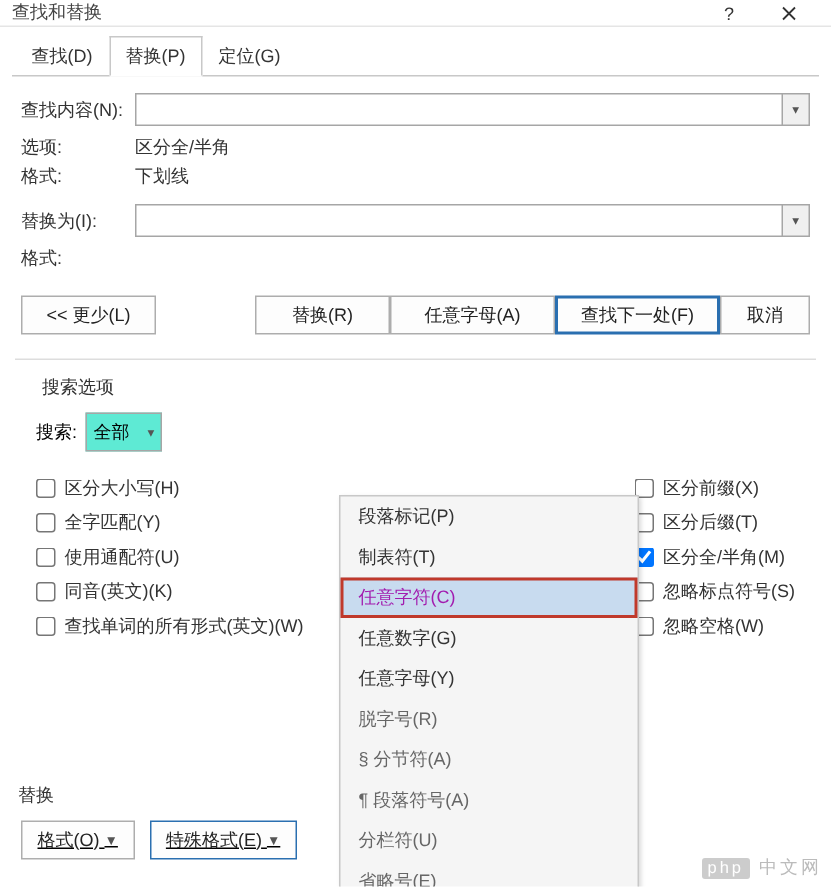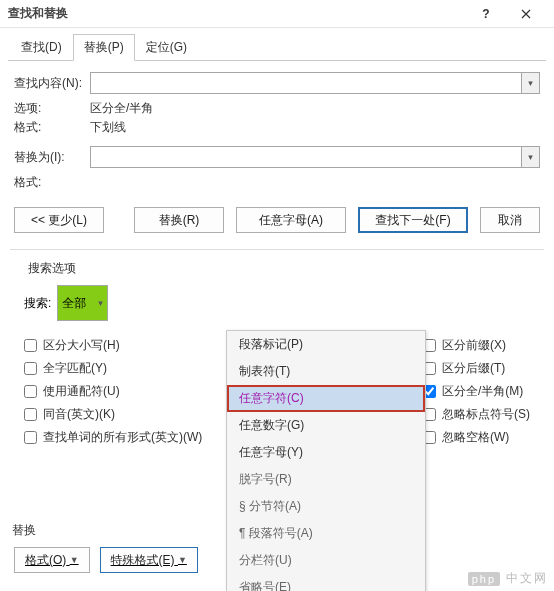--- a/index.html
+++ b/index.html
@@ -1,42 +1,42 @@
 <!DOCTYPE html>
 <html><head>
 <meta charset="utf-8">
 <style>
 * { box-sizing: border-box; margin: 0; padding: 0; font-family: "Microsoft YaHei", SimSun, sans-serif; font-size: 12px; }
 body { background: #fff; width: 554px; height: 591px; overflow: hidden; position: relative; }
-.titlebar { height: 28px; display: flex; align-items: center; padding: 0 8px; border-bottom: 1px solid #e5e5e5; font-weight: bold; }
+.titlebar { height: 18px; display: flex; align-items: center; padding: 0 8px; border-bottom: 1px solid #e5e5e5; }
 .titlebar-title { flex: 1; color: #444; }
 .titlebar-btn { width: 40px; height: 28px; display: flex; align-items: center; justify-content: center; color: #333; }
 .tabs { display: flex; padding: 6px 8px 0 10px; }
 .tab { padding: 4px 10px; border: 1px solid transparent; color: #333; cursor: default; }
 .tab.active { border: 1px solid #c8c8c8; border-bottom: 1px solid #fff; background: #fff; position: relative; z-index: 2; }
 .tab-line { border-bottom: 1px solid #c8c8c8; margin: 0 8px; position: relative; top: -1px; }
 .form-area { padding: 10px 14px 6px 14px; }
 .row { display: flex; align-items: center; margin-bottom: 6px; }
 .row-label { width: 58px; color: #333; }
 .row-input { flex: 1; position: relative; }
 .combo { display: flex; }
 .combo input { flex: 1; height: 22px; border: 1px solid #a6a6a6; padding: 0 4px; background: #fff; }
 .combo .dd { width: 18px; height: 22px; border: 1px solid #a6a6a6; border-left: none; display: flex; align-items: center; justify-content: center; background: #f0f0f0; }
 .info-row { display: flex; margin: 2px 0 2px 0; }
 .info-label { width: 50px; color: #333; }
 .info-val { color: #333; }
-.btnbar { display: flex; gap: 12px; padding: 8px 14px; }
+.btnbar { display: flex; padding: 8px 14px; }
 .btn { height: 26px; border: 1px solid #adadad; background: #fdfdfd; padding: 0 16px; min-width: 90px; display: flex; align-items: center; justify-content: center; color: #222; }
 .btn.wide { min-width: 110px; }
 .btn.primary { border: 2px solid #2a6fb0; padding: 0 0; }
 .spacer { flex: 1; }
 .section { margin: 6px 10px 0 10px; padding-top: 4px; }
 .section-title { color: #333; margin-left: 18px; }
 .search-row { display: flex; align-items: center; margin: 8px 0 6px 14px; gap: 6px; }
-.sel { height: 36px; border: 1px solid #a6a6a6; background: #84cc16; padding: 0 4px; display: flex; align-items: center; gap: 12px; }
+.sel { height: 26px; border: 1px solid #a6a6a6; background: #5eead4; padding: 0 4px; display: flex; align-items: center; gap: 12px; }
 .checks { display: flex; margin-top: 12px; }
 .check-col { display: flex; flex-direction: column; gap: 6px; padding: 4px 0 0 14px; }
 .check-col.right { margin-left: auto; padding-right: 14px; }
 .chk { display: flex; align-items: center; gap: 6px; color: #333; }
 .chk input { width: 13px; height: 13px; }
 .popup { position: absolute; left: 226px; top: 330px; width: 200px; background: #f5f5f5; border: 1px solid #c8c8c8; box-shadow: 1px 1px 3px rgba(0,0,0,0.15); }
 .popup-item { padding: 5px 12px; color: #666; }
 .popup-item.enabled { color: #333; }
 .popup-item.highlight { background: #c8dbef; border: 2px solid #c0392b; padding: 3px 10px; color: #a21caf; }
 .bottom { position: absolute; left: 0; bottom: 18px; width: 100%; padding: 0 14px; }

